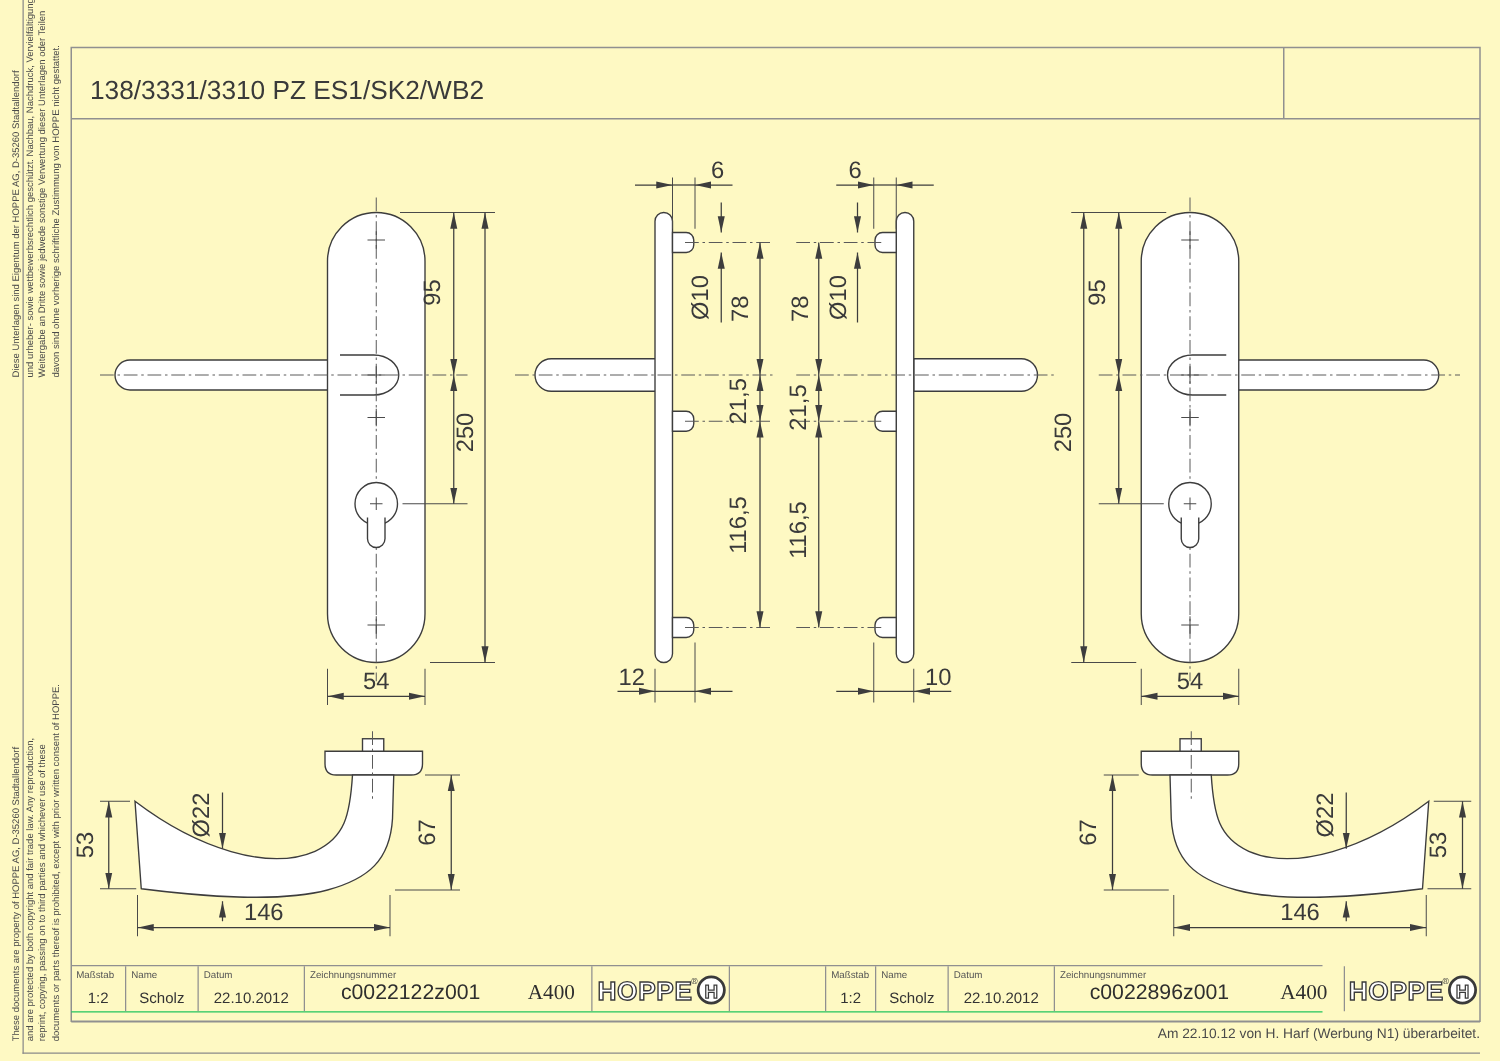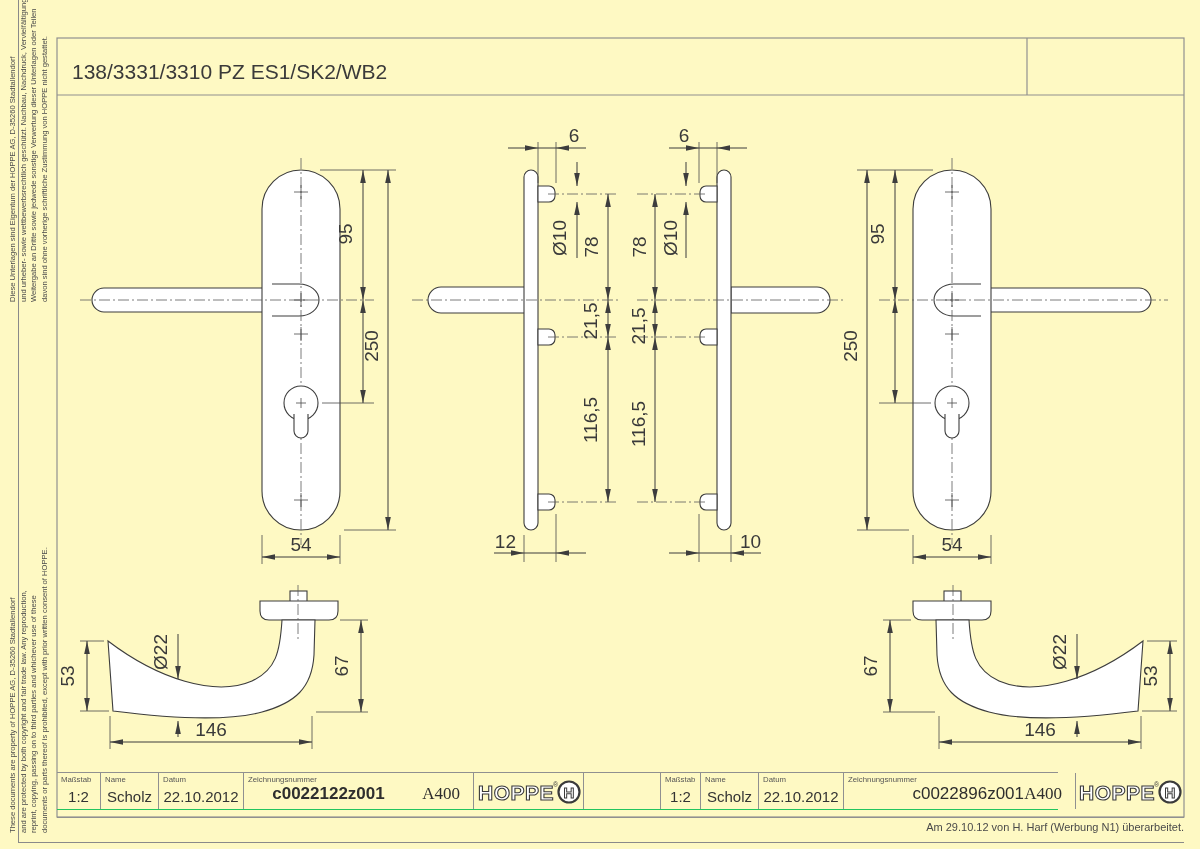--- a/index.html
+++ b/index.html
@@ -22,21 +22,21 @@
   .frame{fill:none;stroke:#909090;stroke-width:1.2;}
   text.dim{font-family:"Liberation Sans",sans-serif;font-size:19px;fill:#3a3a3a;}
   text.ttl{font-family:"Liberation Sans",sans-serif;font-size:21px;fill:#3a3a3a;}
   
   .tb-row{position:absolute;left:57px;top:772px;width:1001px;height:38px;
           border-top:1px solid #909090;border-bottom:1px solid #22c55e;box-sizing:border-box;}
   .tb-bottomline{position:absolute;left:57px;top:817px;width:1127px;height:1px;background:#909090;}
   .cell{position:absolute;top:0;height:100%;border-left:1px solid #909090;box-sizing:border-box;}
   .cell.first{border-left:none;}
   .cell .lbl{position:absolute;left:4px;top:2px;font-size:7.8px;color:#555;}
-  .cell .val{position:absolute;left:0;right:0;bottom:4px;text-align:center;font-size:15px;color:#333;}
+  .cell .val{position:absolute;left:0;right:0;bottom:4px;text-align:center;font-size:12px;color:#333;}
   .cell .num{position:absolute;left:0;right:0;bottom:5px;text-align:center;font-size:17px;color:#2e2e2e;}
   .cell .fmt{position:absolute;right:13px;bottom:5px;font-size:17px;color:#2e2e2e;font-family:Liberation Serif, serif;}
   .logo-cell{display:flex;align-items:flex-end;justify-content:center;}
   .footer-note{position:absolute;right:16px;top:821px;font-size:11px;color:#4a4a4a;}
 </style>
 </head>
 <body>
 
 <div class="sheet">
 
@@ -266,21 +266,21 @@
     <div class="cell" style="left:43px;width:58px;">
       <div class="lbl">Name</div>
       <div class="val">Scholz</div>
     </div>
     <div class="cell" style="left:101px;width:85px;">
       <div class="lbl">Datum</div>
       <div class="val">22.10.2012</div>
     </div>
     <div class="cell" style="left:186px;width:230px;">
       <div class="lbl">Zeichnungsnummer</div>
-      <div class="num" style="right:60px;font-weight:bold;">c0022122z001</div>
+      <div class="num" style="right:60px;">c0022122z001</div>
       <div class="fmt">A400</div>
     </div>
     <div class="cell logo-cell" style="left:416px;width:110px;">
       <svg width="104" height="34" viewBox="0 0 104 34">
         <text x="1" y="25" font-family="Liberation Sans, sans-serif" font-size="21" font-weight="bold" letter-spacing="0.5" fill="#fff" stroke="#3a3a3a" stroke-width="1.1">HOPPE</text>
         <text x="76" y="12" font-size="7" fill="#3a3a3a">®</text>
         <circle cx="92" cy="17" r="10.5" fill="#fff" stroke="#3a3a3a" stroke-width="2.2"></circle>
         <text x="92" y="23" text-anchor="middle" font-family="Liberation Sans, sans-serif" font-size="15" font-weight="bold" fill="#fff" stroke="#3a3a3a" stroke-width="1">H</text>
       </svg>
     </div>
@@ -293,28 +293,28 @@
     <div class="cell" style="left:643px;width:58px;">
       <div class="lbl">Name</div>
       <div class="val">Scholz</div>
     </div>
     <div class="cell" style="left:701px;width:85px;">
       <div class="lbl">Datum</div>
       <div class="val">22.10.2012</div>
     </div>
     <div class="cell" style="left:786px;width:232px;">
       <div class="lbl">Zeichnungsnummer</div>
-      <div class="num" style="right:51px;text-align:right;">c0022896z001</div>
+      <div class="num" style="right:64px;">c0022896z001</div>
       <div class="fmt">A400</div>
     </div>
     <div class="cell logo-cell" style="left:1018px;width:109px;">
       <svg width="104" height="34" viewBox="0 0 104 34">
         <text x="1" y="25" font-family="Liberation Sans, sans-serif" font-size="21" font-weight="bold" letter-spacing="0.5" fill="#fff" stroke="#3a3a3a" stroke-width="1.1">HOPPE</text>
         <text x="76" y="12" font-size="7" fill="#3a3a3a">®</text>
         <circle cx="92" cy="17" r="10.5" fill="#fff" stroke="#3a3a3a" stroke-width="2.2"></circle>
         <text x="92" y="23" text-anchor="middle" font-family="Liberation Sans, sans-serif" font-size="15" font-weight="bold" fill="#fff" stroke="#3a3a3a" stroke-width="1">H</text>
       </svg>
     </div>
   </div>
   <div class="tb-bottomline"></div>
 
-  <div class="footer-note">Am 29.10.12 von H. Harf (Werbung N1) überarbeitet.</div>
+  <div class="footer-note">Am 22.10.12 von H. Harf (Werbung N1) überarbeitet.</div>
 </div>
 
 </body></html>

